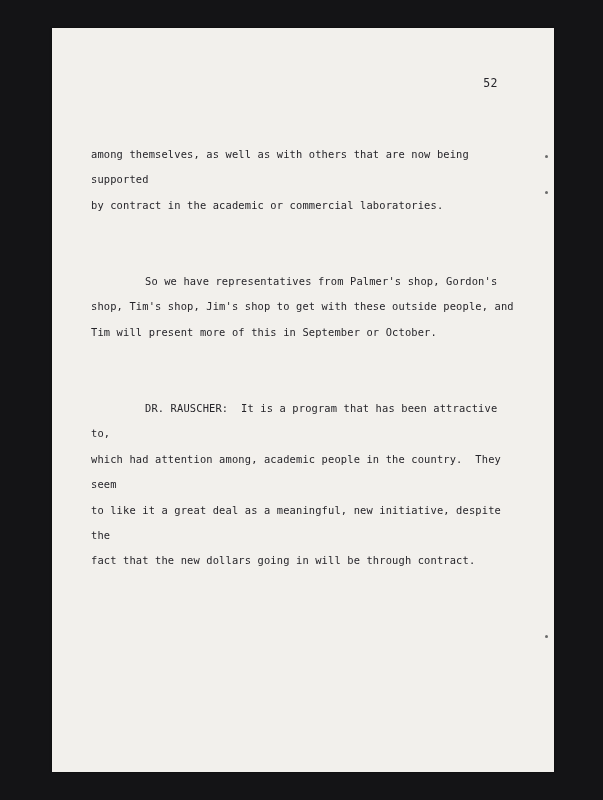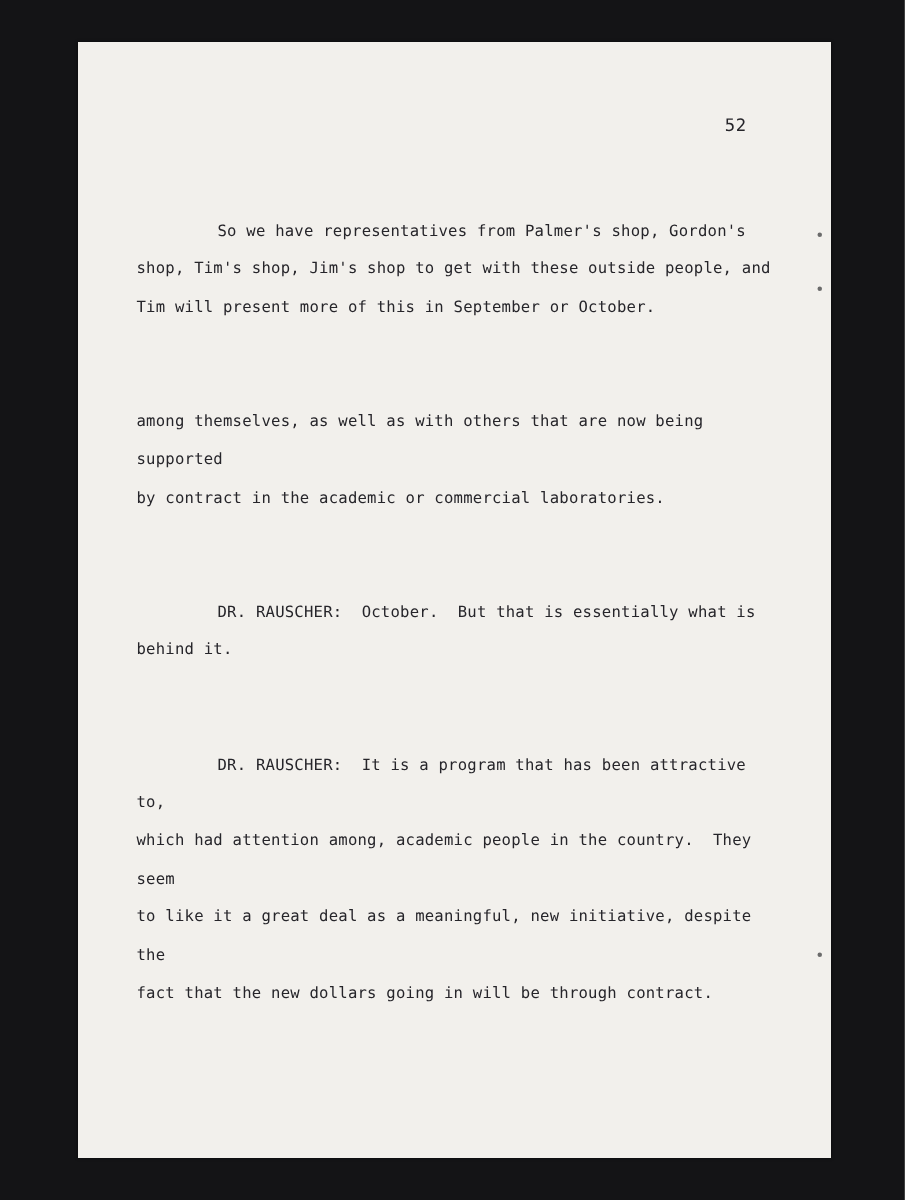--- a/index.html
+++ b/index.html
@@ -76,27 +76,25 @@
 </head>
 <body>
 
 <div class="scan-area">
   <div class="page">
     <div class="page-inner">
 
       <div class="page-number">52</div>
 
       <div class="body-text">
+        <p class="para">among themselves, as well as with others that are now being supported
+by contract in the academic or commercial laboratories.</p>
         <p class="para indent">So we have representatives from Palmer's shop, Gordon's
 shop, Tim's shop, Jim's shop to get with these outside people, and
 Tim will present more of this in September or October.</p>
-        <p class="para">among themselves, as well as with others that are now being supported
-by contract in the academic or commercial laboratories.</p>
-        <p class="para indent">DR. RAUSCHER:  October.  But that is essentially what is
-behind it.</p>
         <p class="para indent">DR. RAUSCHER:  It is a program that has been attractive to,
 which had attention among, academic people in the country.  They seem
 to like it a great deal as a meaningful, new initiative, despite the
 fact that the new dollars going in will be through contract.</p>
         
         
         
         
         
         

